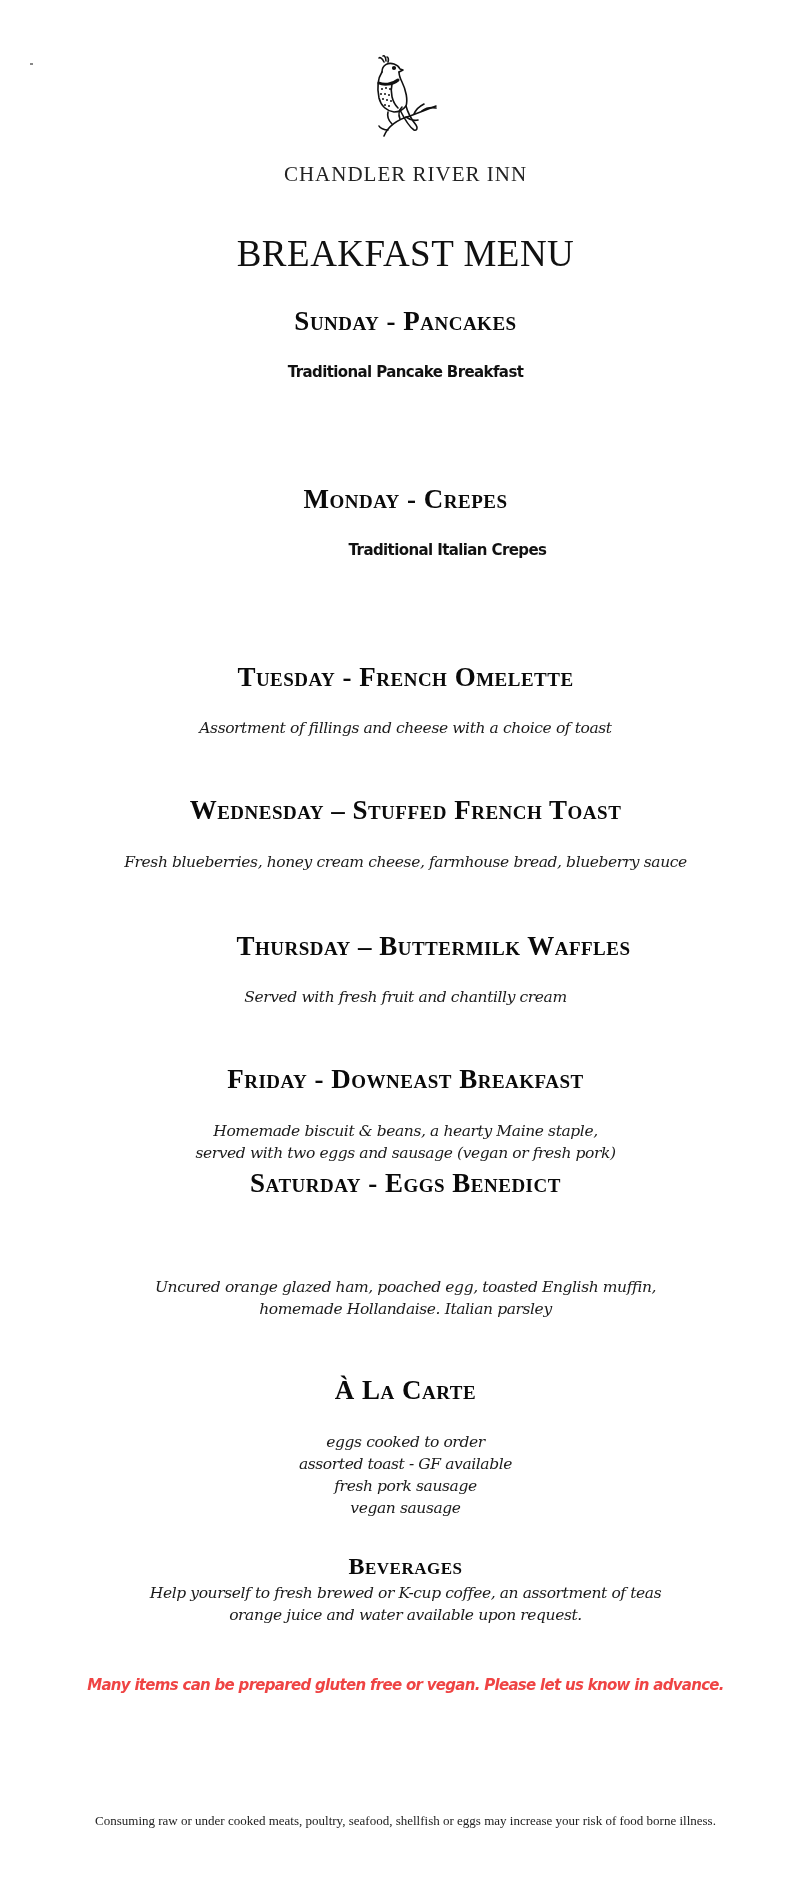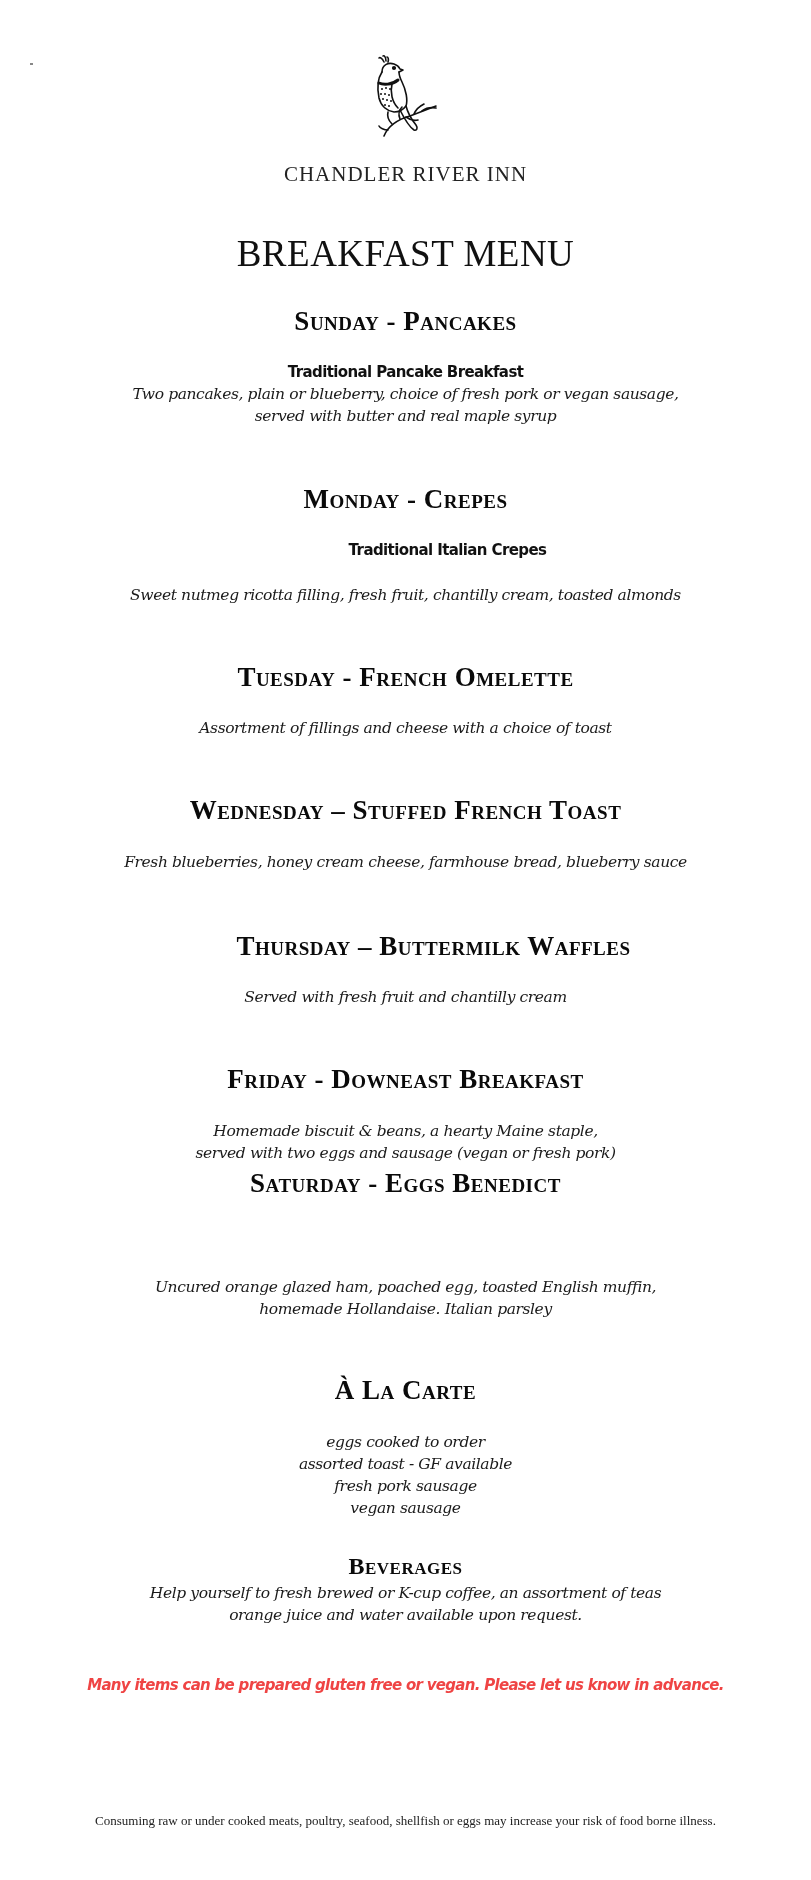--- a/index.html
+++ b/index.html
@@ -141,30 +141,23 @@
       <path d="M18 76 C14 76, 10 74, 9 72"></path>
       <path d="M36 63 C40 66, 44 67, 48 66"></path>
     </svg>
   </div>
 
   <div class="center inn-name">CHANDLER RIVER INN</div>
   <div class="center menu-title">BREAKFAST MENU</div>
 
   <div class="center section-title" style="top:306px;">Sunday - Pancakes</div>
   <div class="center sub-title" style="top:363px;">Traditional Pancake Breakfast</div>
-  <div class="center desc" style="top:383px;">
-    <div>Two pancakes, plain or blueberry, choice of  fresh pork or vegan sausage,</div>
-    <div>served with butter and real maple syrup</div>
-  </div>
 
   <div class="center section-title" style="top:484px;">Monday - Crepes</div>
   <div class="center sub-title" style="top:541px;margin-left:42px;">Traditional Italian Crepes</div>
-  <div class="center desc" style="top:584px;">
-    <div>Sweet nutmeg ricotta filling, fresh fruit, chantilly cream, toasted almonds</div>
-  </div>
 
   <div class="center section-title" style="top:662px;">Tuesday - French Omelette</div>
   <div class="center desc" style="top:717px;">
     <div>Assortment of fillings and cheese with a choice of toast</div>
   </div>
 
   <div class="center section-title" style="top:795px;">Wednesday – Stuffed French Toast</div>
   <div class="center desc" style="top:851px;">
     <div>Fresh blueberries, honey cream cheese, farmhouse bread, blueberry sauce</div>
   </div>

